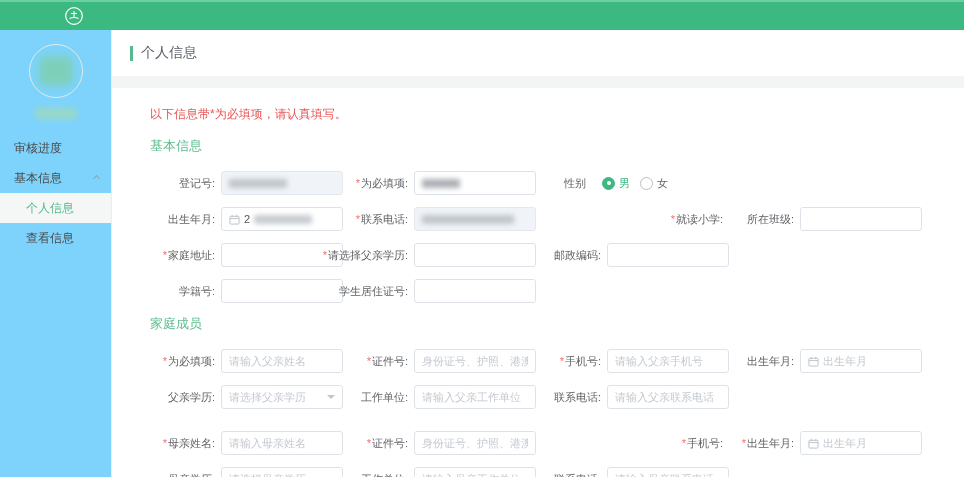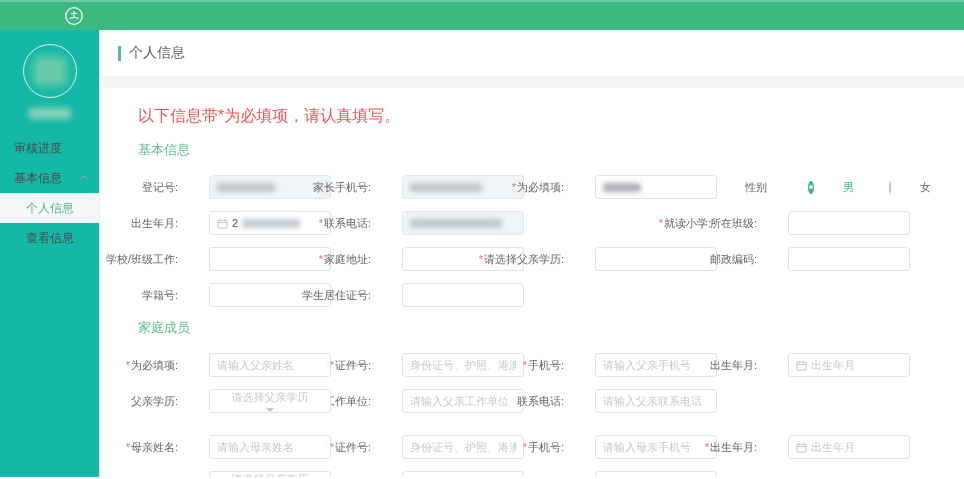--- a/index.html
+++ b/index.html
@@ -7,21 +7,21 @@
     font-family:"Liberation Sans","DejaVu Sans",sans-serif; }
 
   
   .app-header { height:30px; background:#3cb881; display:flex; align-items:center;
     padding-left:64px; border-top:2px solid #6fcfa4; }
   .logo { width:20px; height:20px; margin-right:8px; flex:0 0 auto; }
   .app-title { color:#fff; font-size:13px; letter-spacing:.5px; }
 
   
   .layout { display:flex; height:447px; }
-  .sidebar { width:100px; background:#14b8a6; border-right:1px solid #ececec; flex:0 0 auto; }
+  .sidebar { width:112px; background:#7dd3fc; border-right:1px solid #ececec; flex:0 0 auto; }
   .main { flex:1; display:flex; flex-direction:column; min-width:0; }
 
   
   .avatar-wrap { text-align:center; padding-top:14px; }
   .avatar { width:54px; height:54px; border-radius:50%; border:1px solid #e2ece7;
     margin:0 auto; display:flex; align-items:center; justify-content:center; }
   .avatar-blob { width:34px; height:30px; border-radius:6px; background:#7fcfa9; filter:blur(4px); opacity:.8; }
   .name-blob { width:42px; height:11px; border-radius:2px; background:#9ed9bd; filter:blur(3px);
     opacity:.85; margin:10px auto 14px auto; }
   .nav-item { height:30px; line-height:30px; font-size:12px; color:#4a4a4a; padding-left:14px;
@@ -31,38 +31,38 @@
   .nav-sub { padding-left:26px; }
   .nav-sub.active { background:#f5f7f6; color:#57b98c; }
 
   
   .title-bar { height:46px; background:#fff; display:flex; align-items:center; padding-left:18px; }
   .accent-bar { width:3px; height:15px; background:#57b98c; margin-right:8px; }
   .page-title { font-size:14px; color:#5a5e66; }
   .band { height:12px; background:#f3f5f4; }
   .card { flex:1; background:#fff; padding:18px 20px 0 38px; overflow:hidden; }
 
-  .notice { color:#e85656; font-size:16px; margin-bottom:14px; }
+  .notice { color:#e85656; font-size:12px; margin-bottom:14px; }
   .section-title { color:#5bbb8f; font-size:13px; margin-bottom:16px; }
 
   
   .frow { display:grid; grid-template-columns:repeat(4,193px); margin-bottom:12px; }
-  .field { display:flex; align-items:center; justify-content:flex-end; height:24px;gap:25px; }
+  .field { display:flex; align-items:center; justify-content:flex-end; height:24px; }
   .flabel { white-space:nowrap; font-size:11px; color:#606266; margin-right:6px; }
   .star { color:#f56c6c; margin-right:1px; }
   .ctrl { width:122px; flex:0 0 122px; height:24px; border:1px solid #dde2e8; border-radius:3px;
     font-size:11px; color:#333; padding:0 7px; background:#fff; outline:none; }
   input.ctrl::placeholder { color:#c4c9d0; }
   .box { display:flex; align-items:center; gap:4px; overflow:hidden; }
   .box.disabled { background:#f0f3f7; border-color:#e4e8ee; }
   .masked { height:9px; border-radius:2px; background:#9aa2aa; filter:blur(2.5px); opacity:.55; }
   .m60 { width:58px; } .m75 { width:72px; } .m40 { width:38px; background:#6b7077; } .m95 { width:92px; }
   .prefix { font-size:11px; color:#555; }
   .cal-ic { color:#b9bfc7; flex:0 0 auto; display:flex; }
-  .select { position:relative; justify-content:flex-start;flex-direction:column; }
+  .select { position:relative; justify-content:flex-start; }
   .ph-text { color:#c4c9d0; font-size:11px; white-space:nowrap; overflow:hidden; flex:1; }
   .caret-down { width:0; height:0; border-left:4px solid transparent; border-right:4px solid transparent;
     border-top:4px solid #c0c4cc; flex:0 0 auto; }
 
   
   .gender { justify-content:flex-start; padding-left:28px; }
   .radio { width:13px; height:13px; border-radius:50%; border:1px solid #b8bec6; background:#fff;
     display:inline-flex; align-items:center; justify-content:center; margin:0 4px 0 10px; cursor:pointer; }
   .radio.checked { background:#3cb881; border-color:#3cb881; }
   .rdot { width:4px; height:4px; border-radius:50%; background:#fff; }
@@ -116,26 +116,20 @@
     <div class="card">
       <div class="notice">以下信息带*为必填项，请认真填写。</div>
 
       <div class="section-title">基本信息</div>
 
       <div class="frow">
         <div class="field">
           <label class="flabel"><span class="star"></span><span>登记号:</span></label>
           <div class="ctrl box disabled">
               <span class="masked m60"></span>
-            </div>
-        </div>
-        <div class="field">
-          <label class="flabel"><span class="star"></span><span>家长手机号:</span></label>
-          <div class="ctrl box disabled">
-              <span class="masked m75"></span>
             </div>
         </div>
         <div class="field">
           <label class="flabel"><span class="star">*</span><span>为必填项:</span></label>
           <div class="ctrl box">
               <span class="masked m40"></span>
             </div>
         </div>
         <div class="field gender">
           <label class="flabel">性别</label>
@@ -174,24 +168,20 @@
           <label class="flabel"><span class="star">*</span><span>就读小学:</span></label>
         </div>
         <div class="field">
           <label class="flabel"><span class="star"></span><span>所在班级:</span></label>
           <input class="ctrl" style="">
         </div>
       </div>
 
       <div class="frow">
         <div class="field">
-          <label class="flabel"><span class="star"></span><span>学校/班级工作:</span></label>
-          <input class="ctrl" style="">
-        </div>
-        <div class="field">
           <label class="flabel"><span class="star">*</span><span>家庭地址:</span></label>
           <input class="ctrl" style="">
         </div>
         <div class="field">
           <label class="flabel"><span class="star">*</span><span>请选择父亲学历:</span></label>
           <input class="ctrl" style="">
         </div>
         <div class="field">
           <label class="flabel"><span class="star"></span><span>邮政编码:</span></label>
           <input class="ctrl" style="">
@@ -262,21 +252,20 @@
         <div class="field">
           <label class="flabel"><span class="star">*</span><span>母亲姓名:</span></label>
           <input class="ctrl" placeholder="请输入母亲姓名" style="">
         </div>
         <div class="field">
           <label class="flabel"><span class="star">*</span><span>证件号:</span></label>
           <input class="ctrl" placeholder="身份证号、护照、港澳通行证号" style="">
         </div>
         <div class="field">
           <label class="flabel"><span class="star">*</span><span>手机号:</span></label>
-          <input class="ctrl" placeholder="请输入母亲手机号" style="">
         </div>
         <div class="field">
           <label class="flabel"><span class="star">*</span><span>出生年月:</span></label>
           <div class="ctrl box">
             <span class="cal-ic">
                 <svg width="11" height="11" viewBox="0 0 12 12">
                   <rect x="1" y="2.5" width="10" height="8.5" rx="1" fill="none" stroke="currentColor"></rect>
                   <line x1="1" y1="5" x2="11" y2="5" stroke="currentColor"></line>
                   <line x1="3.5" y1="1" x2="3.5" y2="3.5" stroke="currentColor"></line>
                   <line x1="8.5" y1="1" x2="8.5" y2="3.5" stroke="currentColor"></line>

